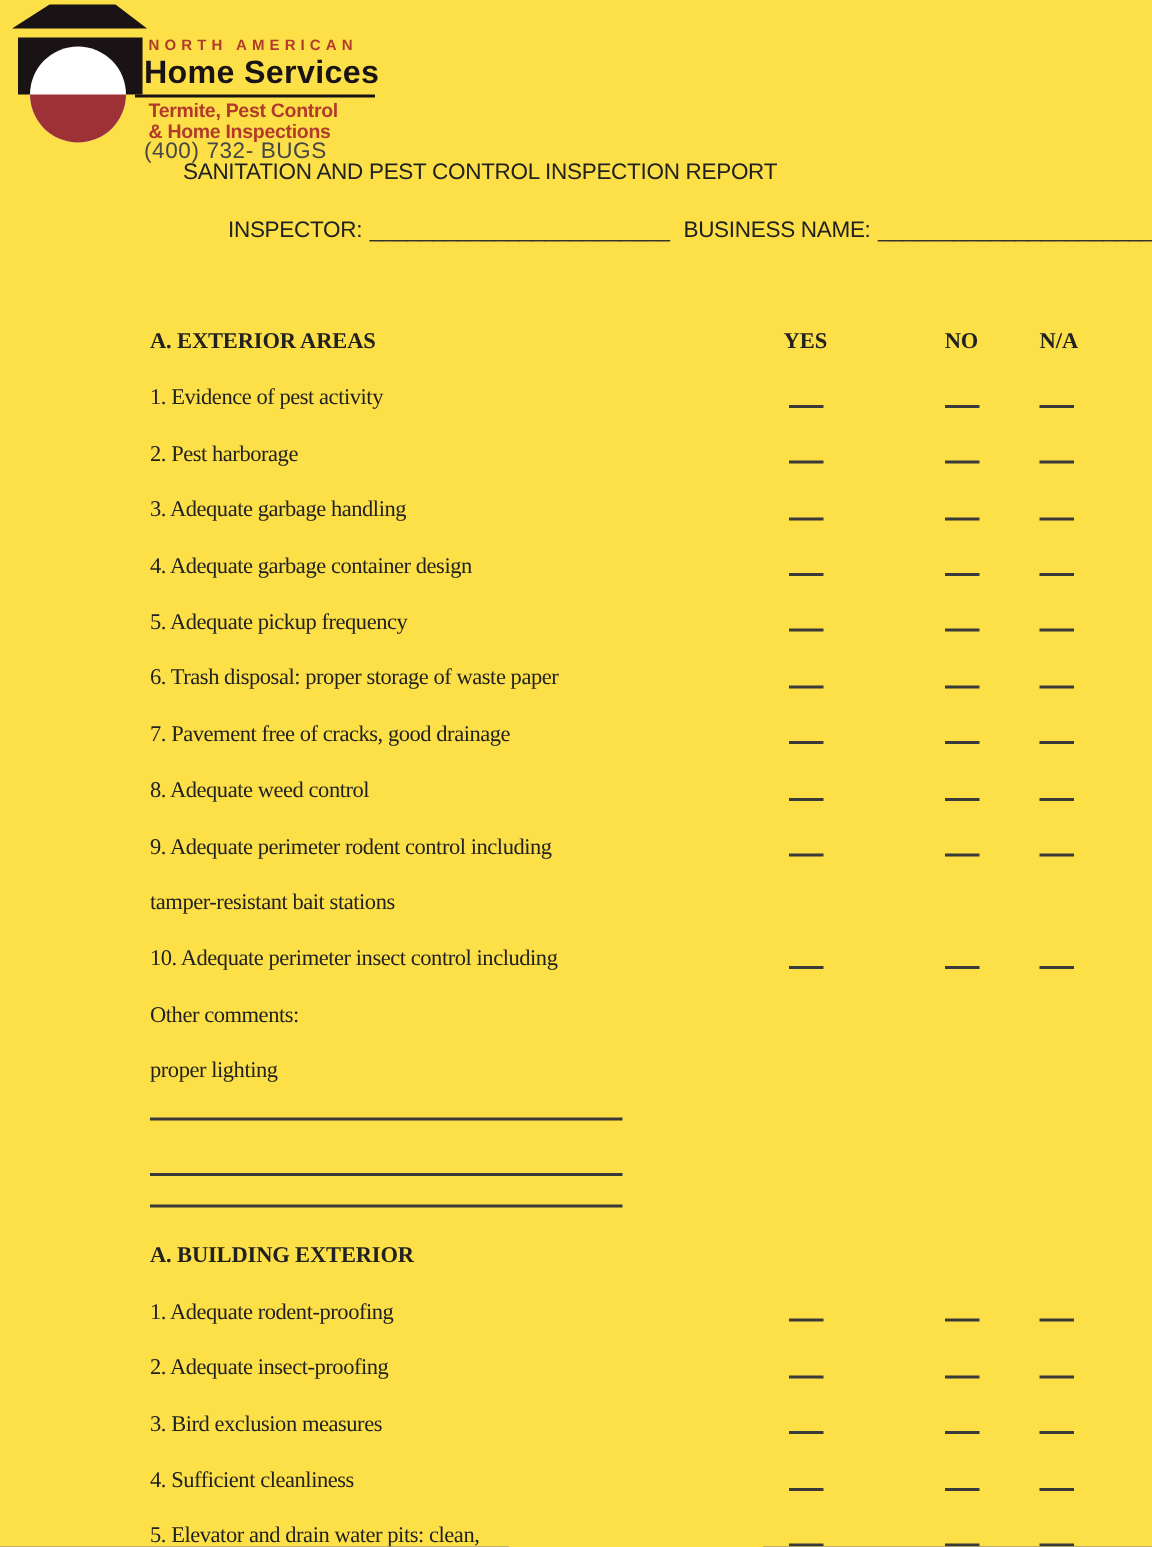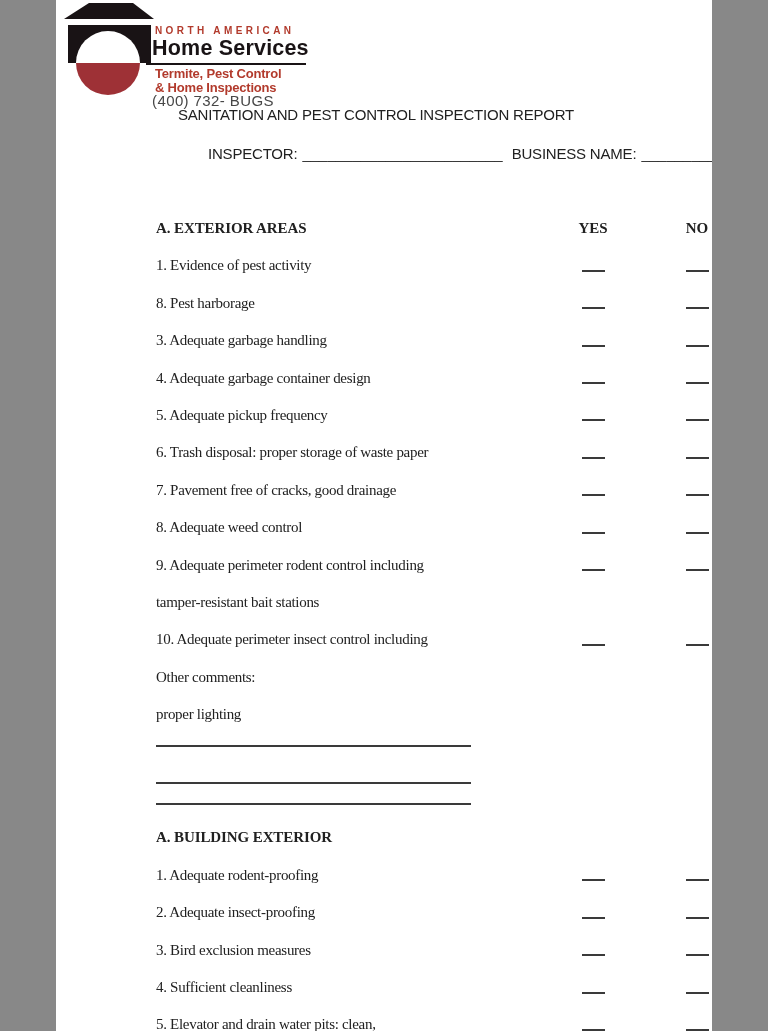--- a/index.html
+++ b/index.html
@@ -1,17 +1,17 @@
 <!DOCTYPE html>
 <html><head>
 <meta charset="utf-8">
 <style>
   html,body{margin:0;padding:0;background:#888;}
   .page{
-    position:relative;width:656px;height:1031px;margin:0 auto;background:#ffffff;
+    position:relative;width:768px;height:1031px;margin:0 auto;background:#fde047;
     font-family:"Liberation Sans",sans-serif;color:#212121;overflow:hidden;
     --red:#b23a2c; --maroon:#9e3136; --ink:#191315; --line:#3a3a3a;
   }
   
   .logo{position:absolute;left:0;top:0;width:280px;height:115px;}
   .logo svg{position:absolute;left:6px;top:2px;}
   .brand-top{position:absolute;left:99px;top:25px;font-size:10px;font-weight:bold;
     letter-spacing:3.4px;color:var(--red);white-space:nowrap;}
   .brand-main{position:absolute;left:96px;top:36px;font-size:21.5px;font-weight:bold;
     color:var(--ink);letter-spacing:.2px;white-space:nowrap;}
@@ -88,21 +88,21 @@
             <span class="blank"></span>
           </div>
           <div class="cell c2">
             <span class="blank"></span>
           </div>
           <div class="cell c3">
             <span class="blank"></span>
           </div>
         </div>
         <div class="row">
-          <div class="cell label">8. Pest harborage</div>
+          <div class="cell label">2. Pest harborage</div>
           <div class="cell c1">
             <span class="blank"></span>
           </div>
           <div class="cell c2">
             <span class="blank"></span>
           </div>
           <div class="cell c3">
             <span class="blank"></span>
           </div>
         </div>

